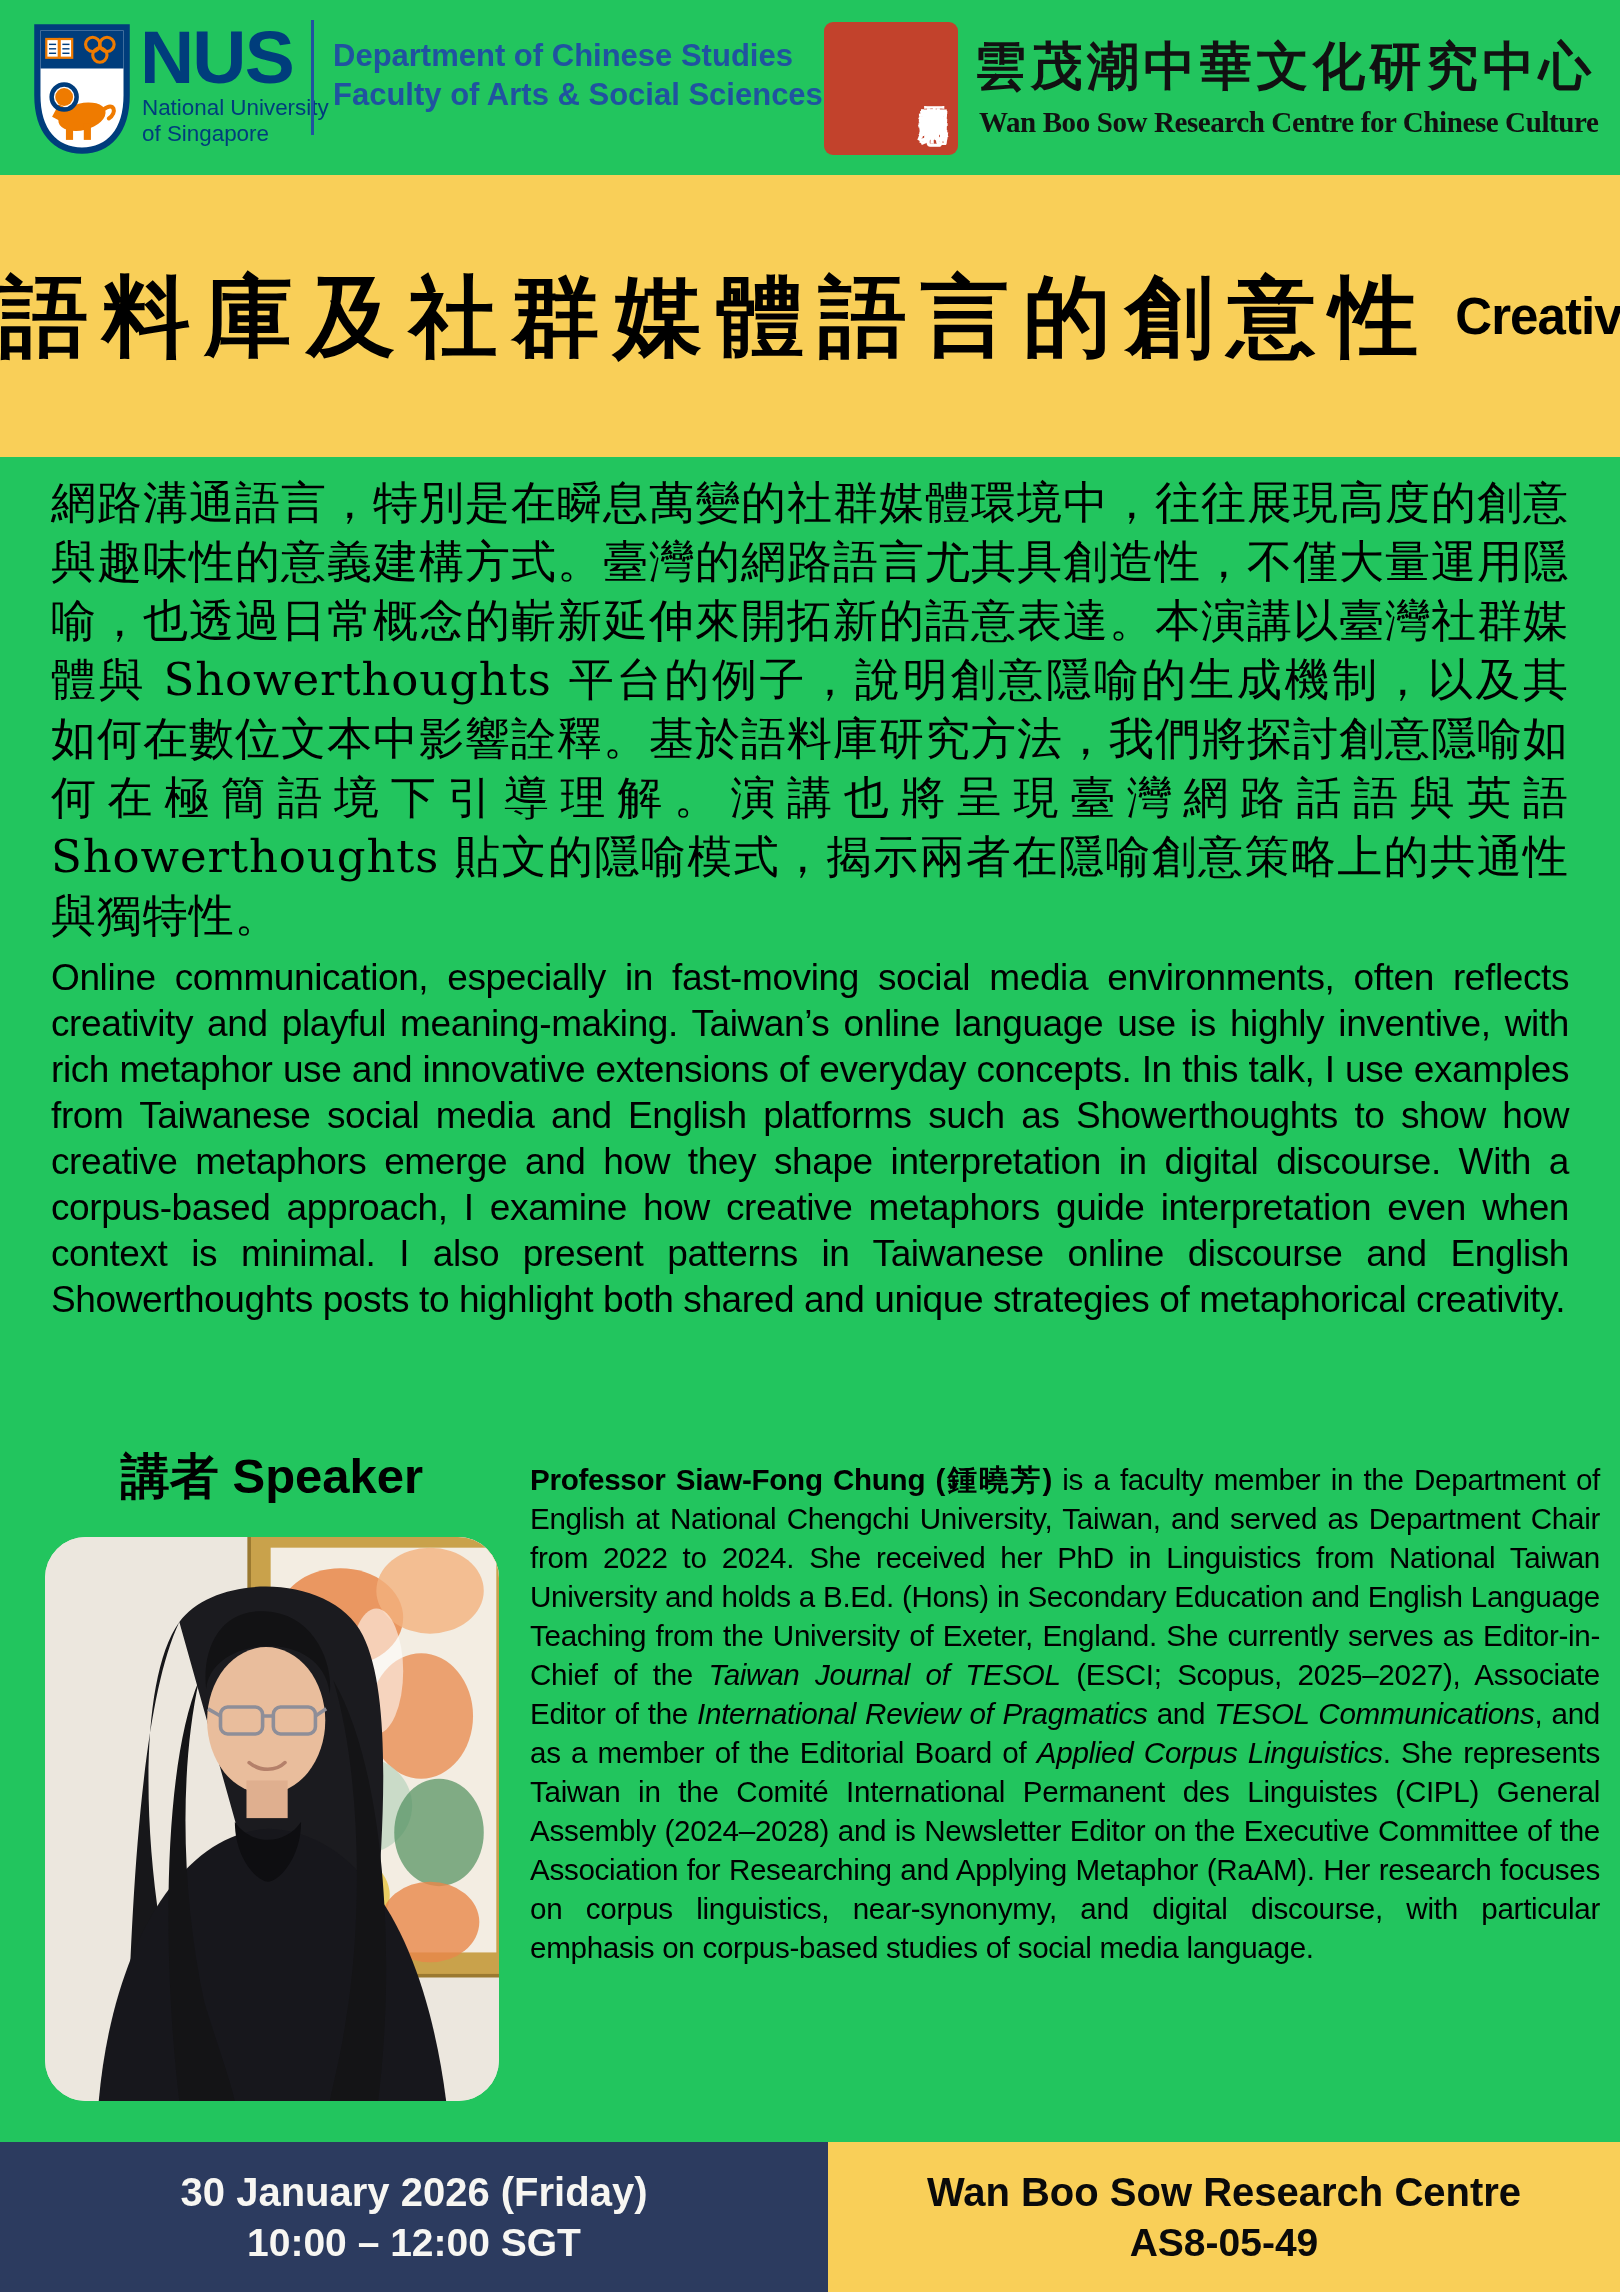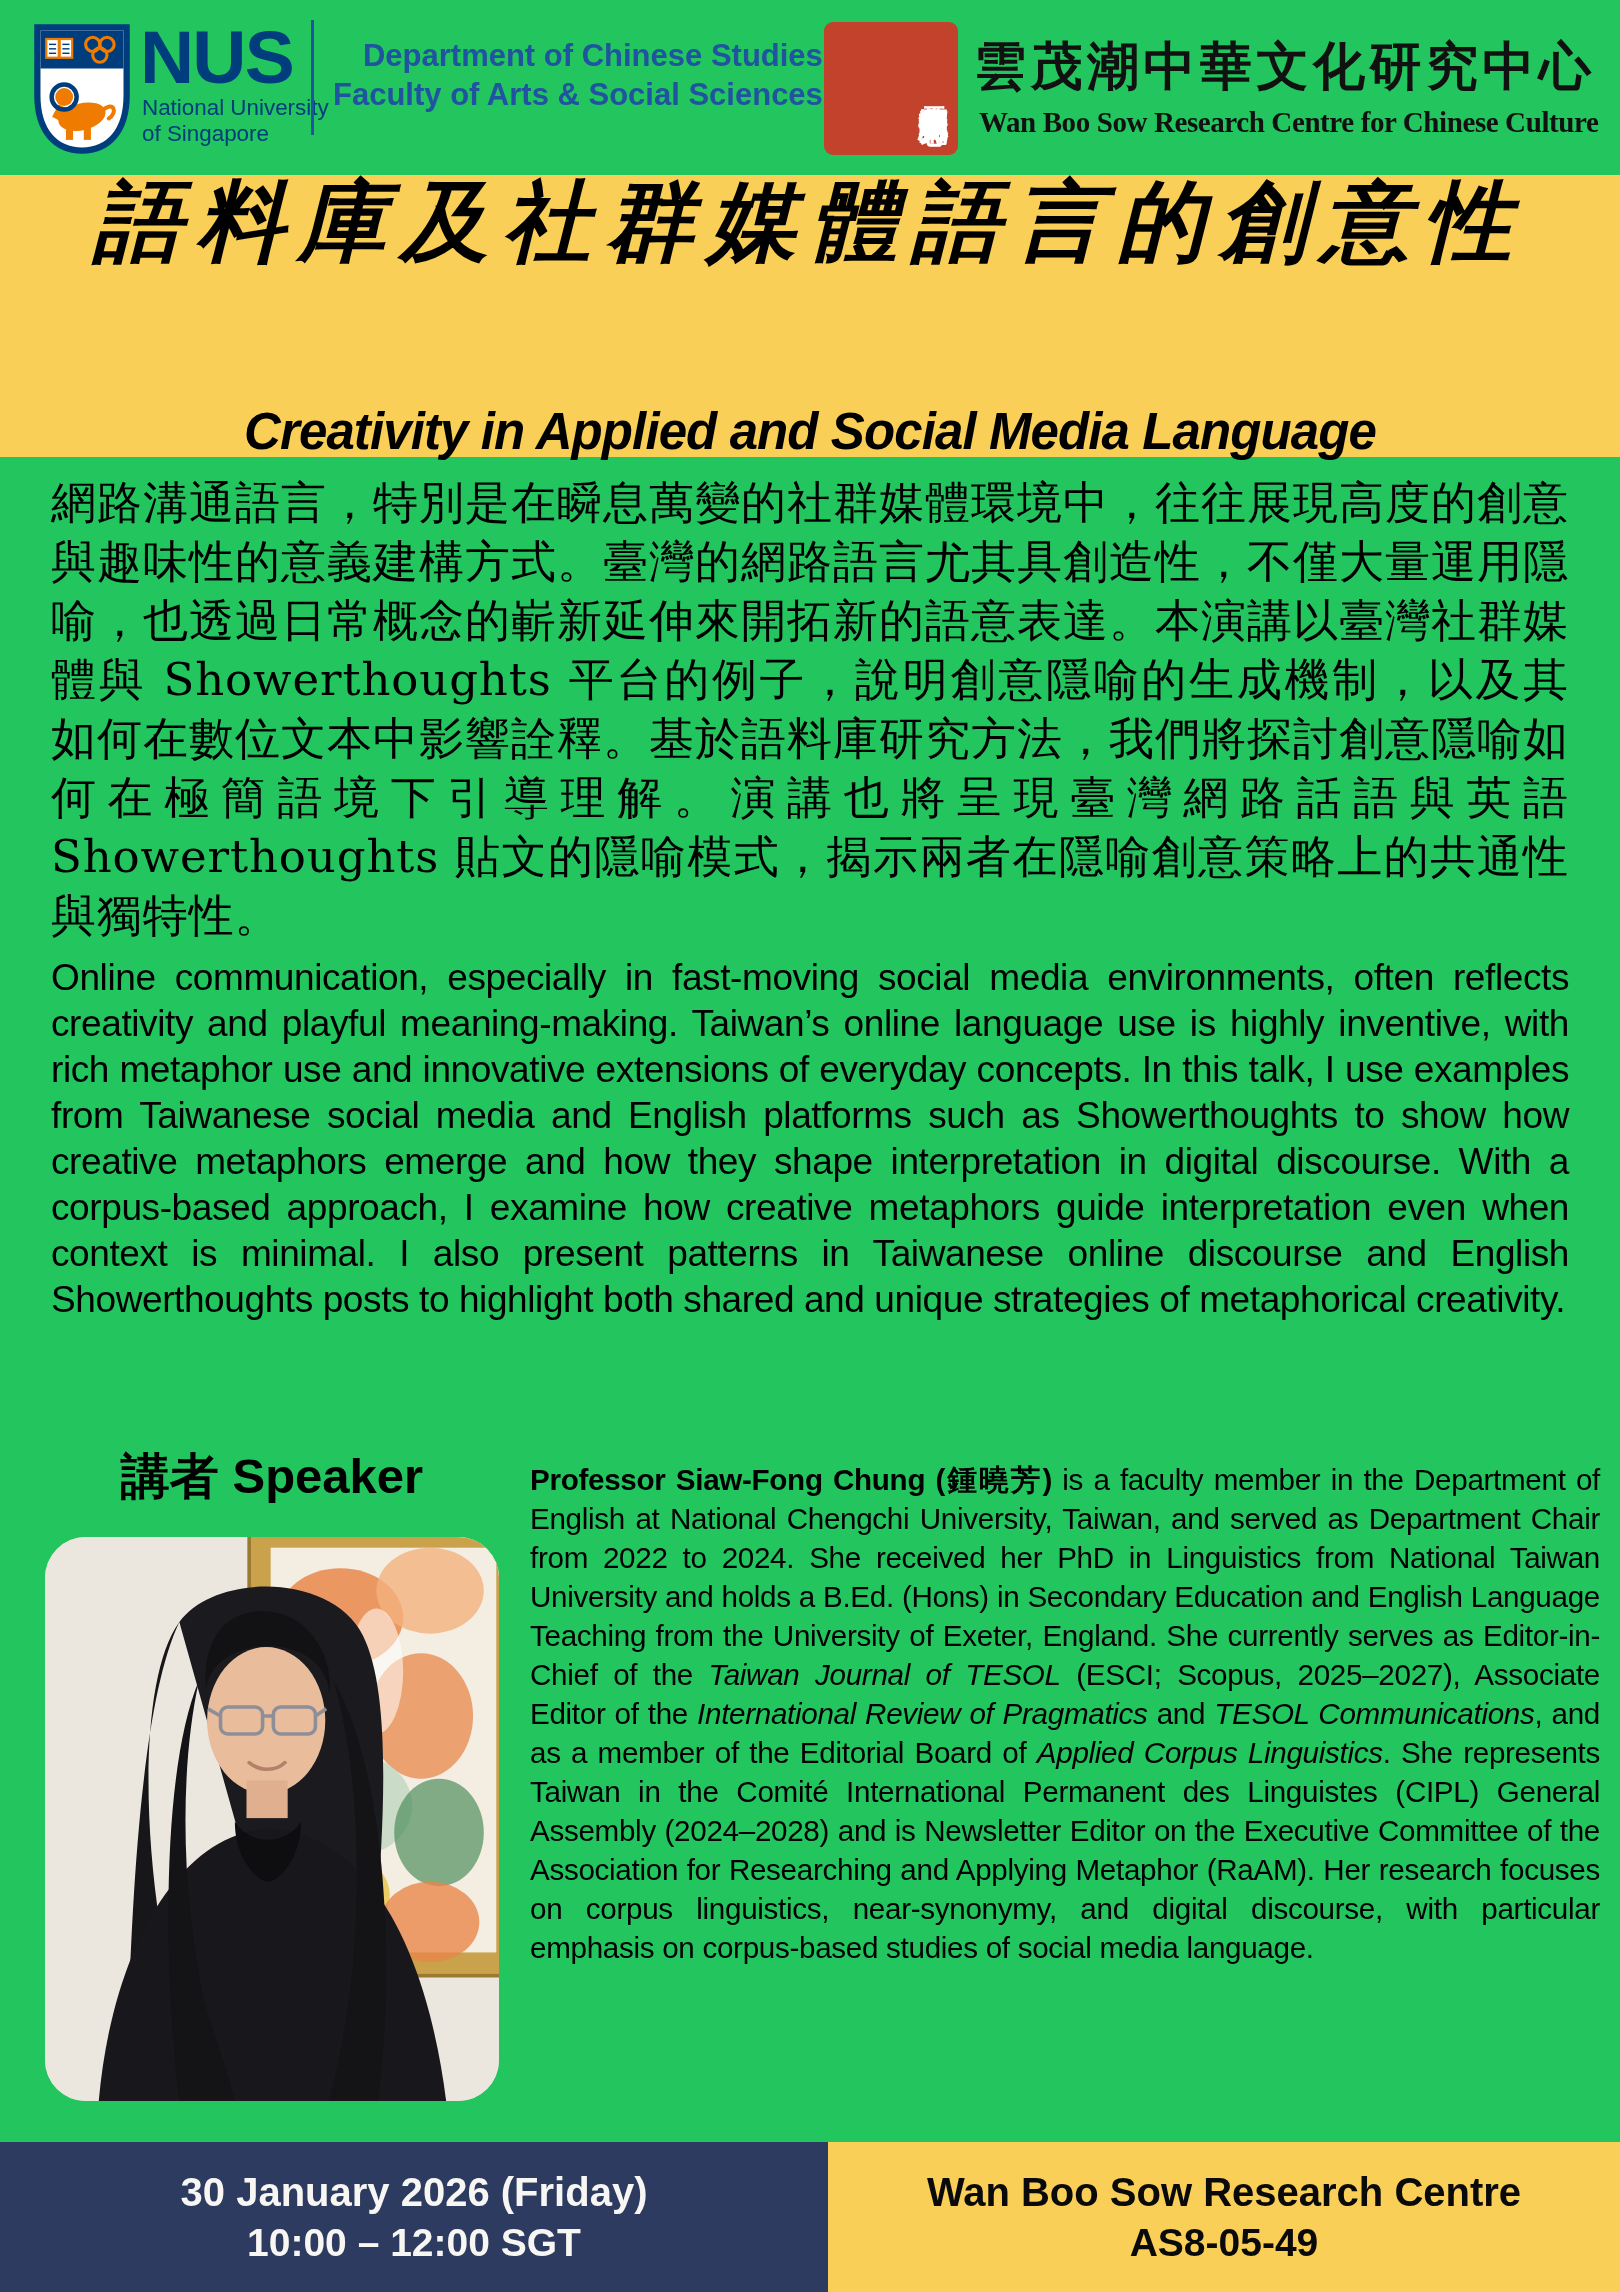--- a/index.html
+++ b/index.html
@@ -10,36 +10,36 @@
     font-family:"Liberation Sans", sans-serif; color:#000;
   }
   
   .crest { position:absolute; left:32px; top:21.5px; width:100px; height:134px; }
   .nus-word { position:absolute; left:140px; top:19.7px; font-size:75px; font-weight:bold;
     color:#003D7C; letter-spacing:-1.8px; line-height:1; }
   .nus-sub { position:absolute; left:142px; top:95px; font-size:22.4px; color:#003D7C;
     line-height:26px; font-weight:500; }
   .hdr-divider { position:absolute; left:311px; top:19.7px; width:2.7px; height:115px; background:#2053A0; }
   .dept { position:absolute; left:333px; top:36px; font-size:31px; font-weight:600;
-    color:#2053A0; line-height:39px;text-align:right; }
+    color:#2053A0; line-height:39px; }
   .seal { position:absolute; left:824px; top:21.5px; width:134px; height:133px;
     background:#C2422C; border-radius:9px; color:#fff;
     font-family:"DejaVu Serif","Liberation Serif",serif; font-weight:bold;
     writing-mode:vertical-rl; font-size:29.6px; line-height:43px;
     padding:8px 2.7px; letter-spacing:0.9px; text-align:center; }
   .calligraphy { position:absolute; left:974px; top:32px; width:638px;
     font-family:"DejaVu Serif","Liberation Serif",serif; font-weight:bold;
     font-size:52px; letter-spacing:4.5px; color:#111; white-space:nowrap; }
   .centre-en { position:absolute; left:979px; top:106px; width:638px;
     font-family:"Liberation Serif","DejaVu Serif",serif; font-weight:600;
     font-size:29px; letter-spacing:-0.4px; color:#111; white-space:nowrap; }
   
   .banner { position:absolute; left:0; top:175px; width:1620px; height:282px;
-    background:#F9CF58; display:flex; flex-direction:column; align-items:center;
-    justify-content:space-between; gap:23px;font-style:italic; }
+    background:#F9CF58; display:flex; align-items:center;
+    justify-content:space-between; gap:23px; }
   .banner .t-zh { font-family:"DejaVu Serif","Liberation Serif",serif;
     font-weight:bold; font-size:88px; letter-spacing:14.3px; color:#000;
     line-height:1.05; white-space:nowrap; }
   .banner .t-en { font-size:51px; font-weight:bold; letter-spacing:-0.9px; color:#000;
     line-height:1; white-space:nowrap; }
   
   .abs-zh { position:absolute; left:51px; top:473px; width:1518px;
     font-family:"DejaVu Serif","Liberation Serif",serif;
     font-size:45px; line-height:59px; text-align:justify; color:#000; letter-spacing:0.9px; }
   .abs-en { position:absolute; left:51px; top:955px; width:1518px;

